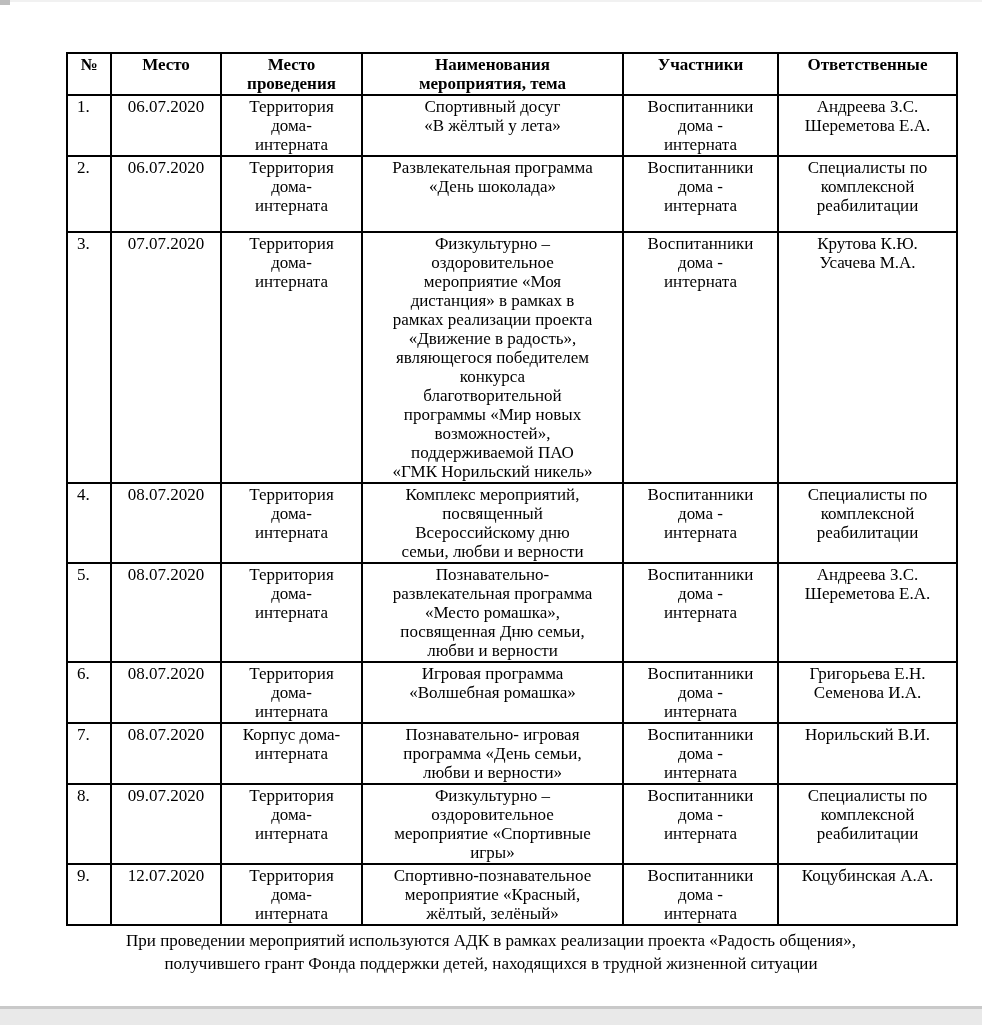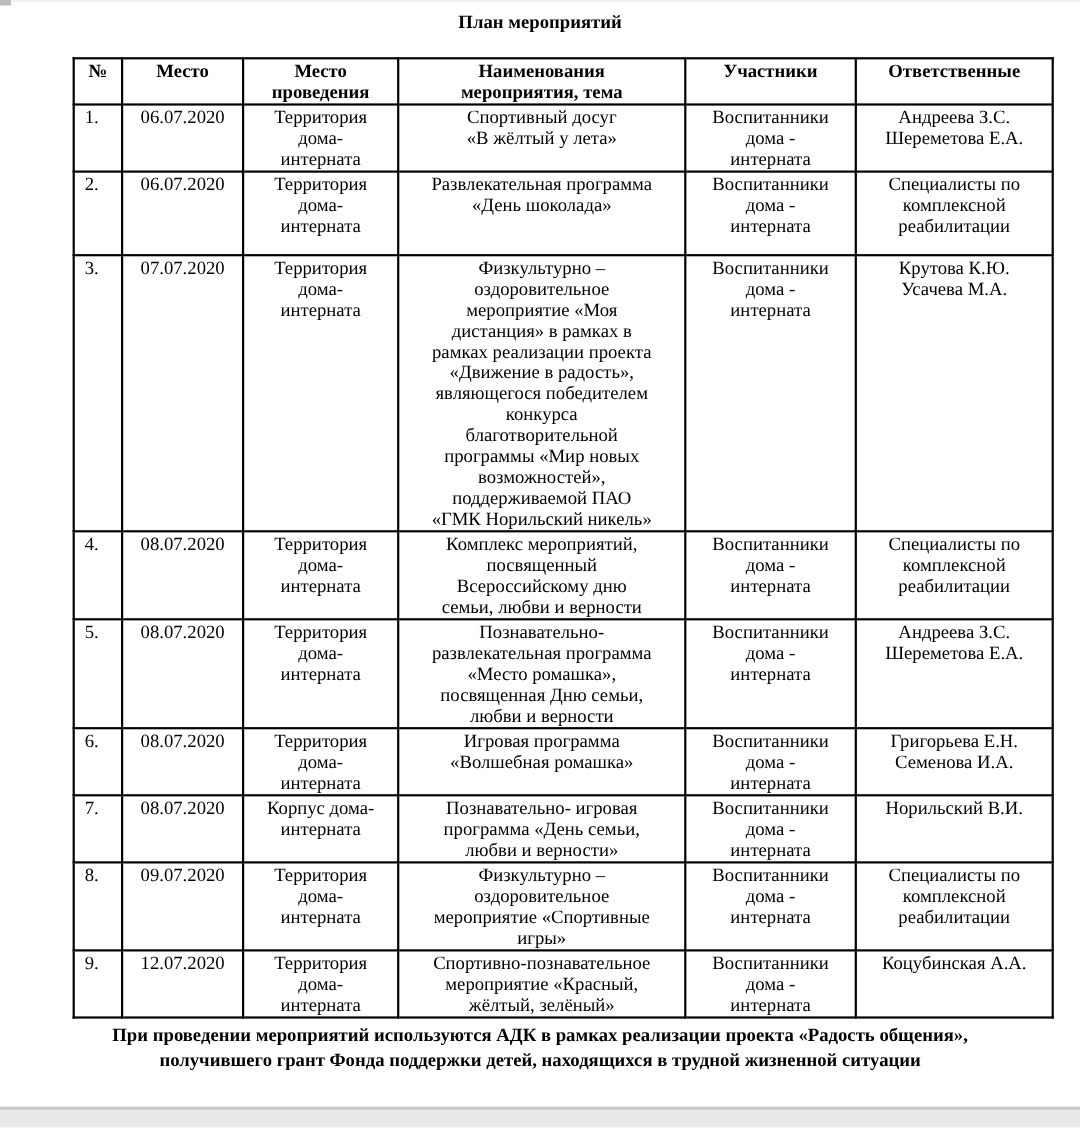--- a/index.html
+++ b/index.html
@@ -38,41 +38,40 @@
     padding: 1px 3px;
     font-size: 17px;
     line-height: 19px;
   }
   .plan-table th { font-weight: bold; }
   .plan-table td.cell-num { text-align: left; padding-left: 9px; }
   
   .plan-table tbody tr:nth-child(2) td { height: 72px; }
   .footer-note {
     position: absolute; top: 929px; left: 0; width: 982px;
-    text-align: center; font-weight: bold;
+    text-align: center; font-weight: normal;
     font-size: 17px; line-height: 23px;
     white-space: pre-line;
   }
   .bottom-divider {
     position: absolute; left: 0; top: 1006px; width: 982px; height: 3px;
     background: #c9c9c9;
   }
   .bottom-strip {
     position: absolute; left: 0; top: 1009px; width: 982px; height: 16px;
     background: #e9e9e9;
   }
 </style>
 </head>
 <body>
 
 <div class="top-hairline"></div>
 <div class="corner-chip"></div>
 
 <div class="page-title">
-  <div>План мероприятий</div>
 </div>
 
 <table class="plan-table">
   <colgroup>
     <col style="width:44px">
     <col style="width:110px">
     <col style="width:141px">
     <col style="width:261px">
     <col style="width:155px">
     <col style="width:179px">

